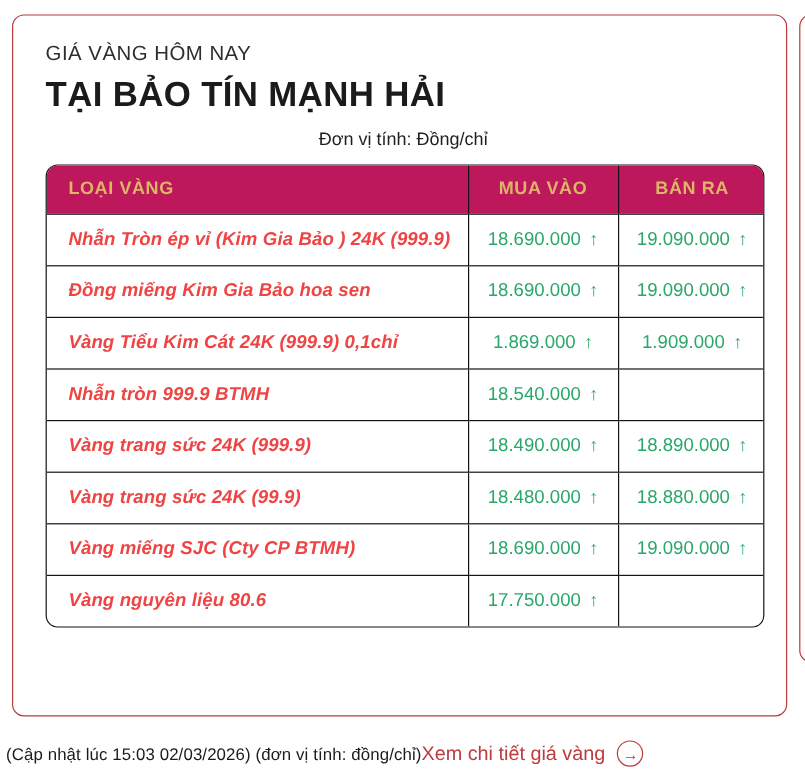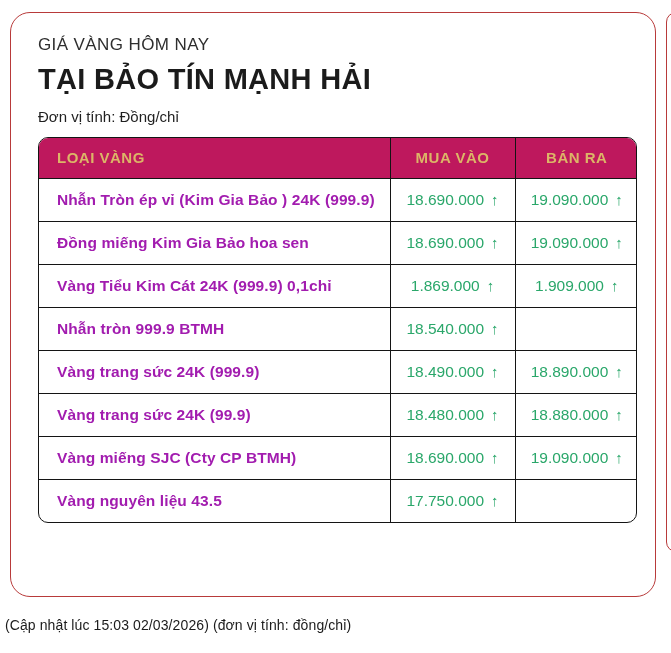--- a/index.html
+++ b/index.html
@@ -10,41 +10,41 @@
     overflow: hidden;
     font-family: "Liberation Sans", "DejaVu Sans", sans-serif;
     color: #1c1c1c;
   }
   .card {
     position: absolute;
     left: 10px; top: 12px;
     width: 646px; height: 585px;
     background: #fff;
     border: 1.5px solid #b83a3a;
-    border-radius: 20px;
+    border-radius: 10px;
     padding: 22px 18px 0 27px;
   }
   .subtitle {
     font-size: 17px;
     font-weight: 500;
     letter-spacing: 0.4px;
     color: #2e2e2e;
     line-height: 20px;
   }
   .title {
     margin-top: 8px;
     font-size: 29px;
     font-weight: 700;
     letter-spacing: 0.3px;
     color: #1b1b1b;
     line-height: 33px;
   }
   .unit-note {
     margin-top: 12px;
-    text-align: left;
+    text-align: center;
     font-size: 15px;
     color: #1f1f1f;
     padding-right: 3px;
   }
   .table-wrap {
     margin-top: 12px;
     width: 599px;
     border: 1.5px solid #141414;
     border-radius: 10px;
     overflow: hidden;
@@ -69,22 +69,23 @@
     height: 43px;
     border-top: 1.5px solid #141414;
     border-left: 1.5px solid #141414;
     font-size: 15.5px;
     vertical-align: middle;
   }
   tbody td:first-child { border-left: none; }
   td.name {
     padding-left: 18px;
     font-weight: 700;
-    color: #a21caf;
+    color: #ef4444;
     letter-spacing: 0.1px;
+    font-style: italic;
   }
   td.price { text-align: center; color: #2aa76a; white-space: nowrap; }
   .price-val { font-size: 15.5px; }
   .up-arrow { margin-left: 7px; font-weight: 700; font-size: 15px; color: #2aa76a; }
   .next-card {
     position: absolute;
     left: 666px; top: 12px;
     width: 60px; height: 540px;
     border: 1.5px solid #b83a3a;
     border-radius: 10px;
@@ -222,31 +223,35 @@
       <span class="price-val">18.690.000</span><span class="up-arrow">↑</span>
     </td>
     <td class="price sell">
       <span class="price-val">19.090.000</span><span class="up-arrow">↑</span>
     </td>
   </tr>
 
 
   <tr>
     <td class="name">
-      <span class="nm">Vàng nguyên liệu 43.5</span>
+      <span class="nm">Vàng nguyên liệu 80.6</span>
     </td>
     <td class="price buy">
       <span class="price-val">17.750.000</span><span class="up-arrow">↑</span>
     </td>
     <td class="price sell">
       <span class="price-val"></span>
     </td>
   </tr>
 </tbody>
     </table>
   </div>
 </div>
 
 <div class="next-card"></div>
 
 <div class="footer">
   <div class="updated-note">(Cập nhật lúc 15:03 02/03/2026) (đơn vị tính: đồng/chỉ)</div>
+  <a class="detail-link">
+    <span>Xem chi tiết giá vàng</span>
+    <span class="circle-arrow">→</span>
+  </a>
 </div>
 
 </body></html>

